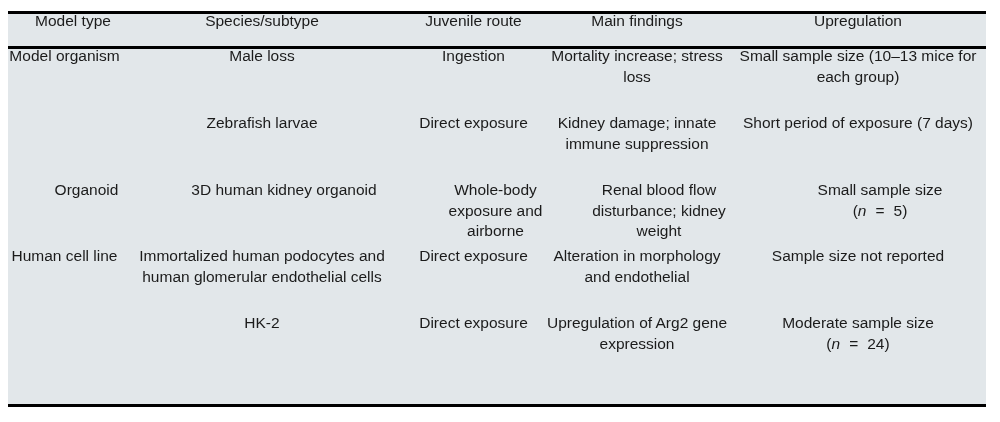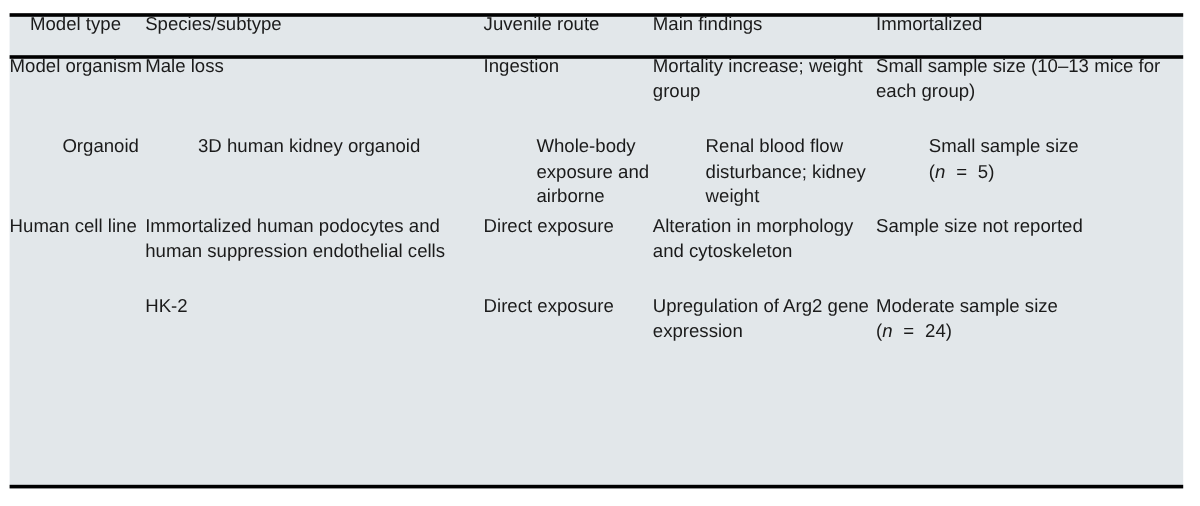--- a/index.html
+++ b/index.html
@@ -50,21 +50,21 @@
     width: 978px;
     border-collapse: collapse;
     table-layout: fixed;
     font-size: 15.5px;
     color: #1b1b1b;
   }
 
   table.data-table th,
   table.data-table td {
     vertical-align: top;
-    text-align: left;
+    text-align: center;
     padding: 0;
     font-weight: normal;
     line-height: 20.5px;
     margin-top: 28px;
   }
 
   
   col.c1 { width: 113px; }
   col.c2 { width: 282px; }
   col.c3 { width: 141px; }
@@ -116,45 +116,62 @@
         <col class="c4">
         <col class="c5">
     </colgroup>
 
     <thead>
       <tr>
         <th class="c1h">Model type</th>
         <th>Species/subtype</th>
         <th>Juvenile route</th>
         <th>Main findings</th>
-        <th>Immortalized</th>
+        <th>Upregulation</th>
       </tr>
     </thead>
 
     <tbody>
 
       <tr class="r1">
         <td>
             <span class="cell-text">Model organism</span>
           </td>
         <td>
             <span class="cell-text">Male loss</span>
           </td>
         <td>
             <span class="cell-text">Ingestion</span>
           </td>
         <td>
-            <span class="cell-text">Mortality increase; weight group</span>
+            <span class="cell-text">Mortality increase; stress loss</span>
           </td>
         <td>
             <span class="cell-text">Small sample size (10–13 mice for each group)</span>
           </td>
       </tr>
 
 
+      <tr class="r3">
+        <td>
+            <span class="cell-text"></span>
+          </td>
+        <td>
+            <span class="cell-text">Zebrafish larvae</span>
+          </td>
+        <td>
+            <span class="cell-text">Direct exposure</span>
+          </td>
+        <td>
+            <span class="cell-text">Kidney damage; innate immune suppression</span>
+          </td>
+        <td>
+            <span class="cell-text">Short period of exposure (7 days)</span>
+          </td>
+      </tr>
 
       <tr class="r4">
         <td>
             <span class="cell-text">Organoid</span>
           </td>
         <td>
             <span class="cell-text">3D human kidney organoid</span>
           </td>
         <td>
             <span class="cell-text">Whole-body exposure and airborne</span>
@@ -166,27 +183,27 @@
           <span class="cell-text">Small sample size</span>
           <span class="cell-text"><span>(</span><span class="nvar">n</span><span class="nspace"></span><span class="neq">=</span><span class="nspace"></span><span>5</span><span>)</span></span>
         </td>
       </tr>
 
       <tr class="r5">
         <td>
             <span class="cell-text">Human cell line</span>
           </td>
         <td>
-            <span class="cell-text">Immortalized human podocytes and human suppression endothelial cells</span>
+            <span class="cell-text">Immortalized human podocytes and human glomerular endothelial cells</span>
           </td>
         <td>
             <span class="cell-text">Direct exposure</span>
           </td>
         <td>
-            <span class="cell-text">Alteration in morphology and cytoskeleton</span>
+            <span class="cell-text">Alteration in morphology and endothelial</span>
           </td>
         <td>
             <span class="cell-text">Sample size not reported</span>
           </td>
       </tr>
 
       <tr class="r6">
         <td>
             <span class="cell-text"></span>
           </td>

